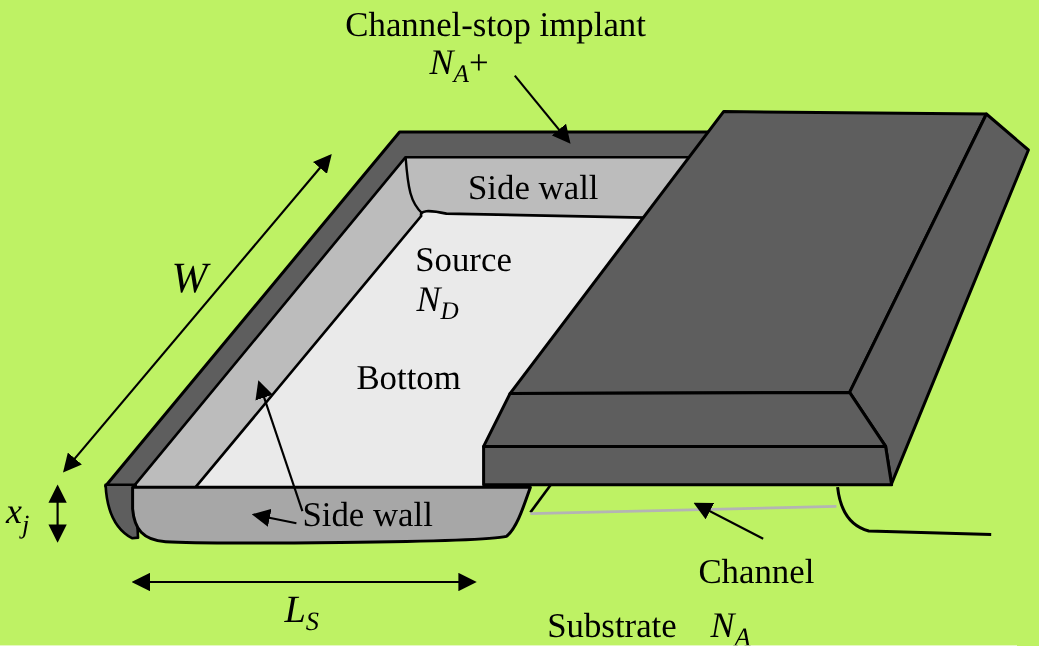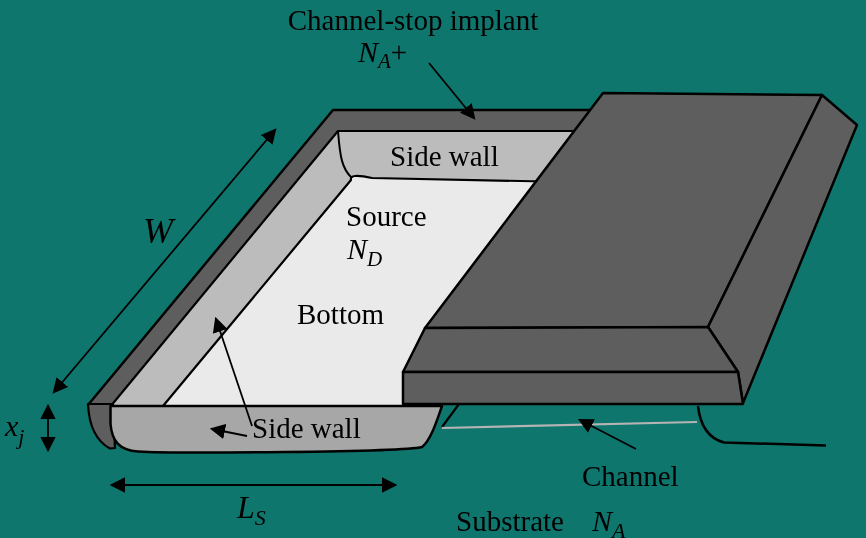--- a/index.html
+++ b/index.html
@@ -1,16 +1,16 @@
 <!DOCTYPE html>
 <html><head>
 <meta charset="utf-8">
 <style>
   html,body{margin:0;padding:0;background:#ffffff;}
-  .stage{position:relative;width:866px;height:538px;background:#0f766e;overflow:hidden;}
+  .stage{position:relative;width:866px;height:538px;background:#bef264;overflow:hidden;}
   svg text{font-family:"Liberation Serif","DejaVu Serif",serif;fill:#000;}
   .lbl{font-size:29px;}
   .big-it{font-size:36px;font-style:italic;}
   .var{font-size:30px;font-style:italic;}
   .varL{font-size:32px;font-style:italic;}
   .sub{font-size:21px;font-style:italic;}
   .sub22{font-size:22px;font-style:italic;}
   .roman{font-style:normal;font-size:29px;}
 </style>
 </head>

